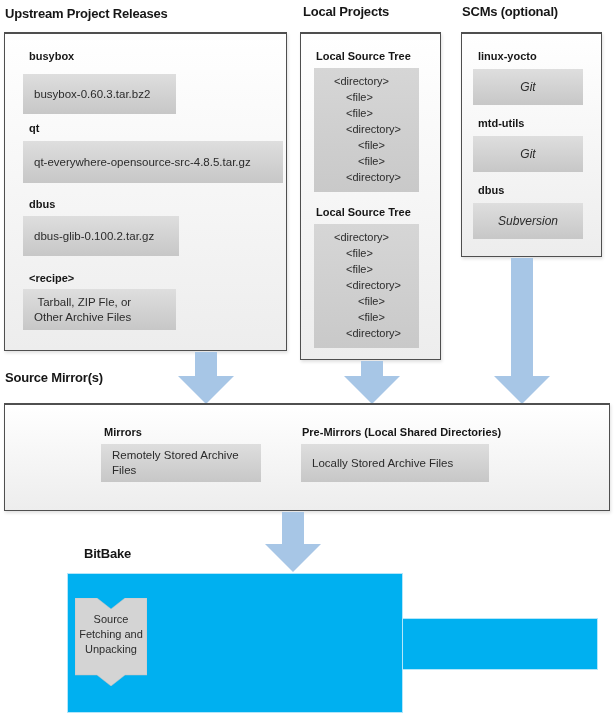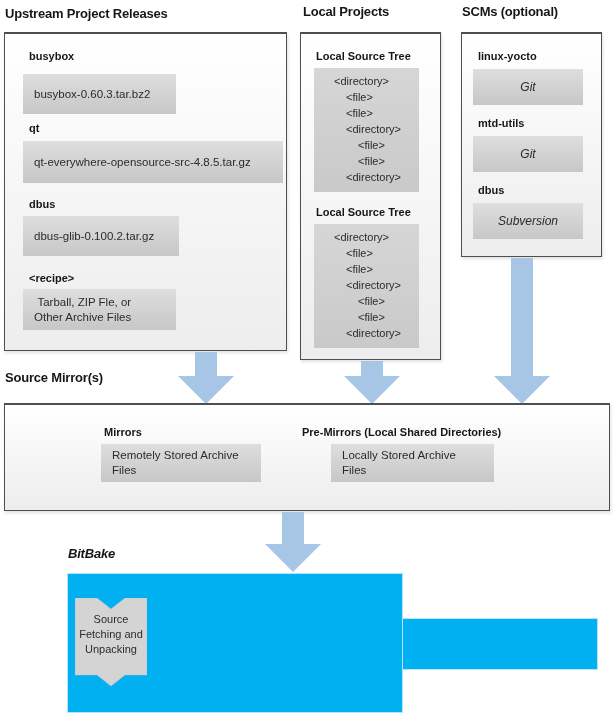--- a/index.html
+++ b/index.html
@@ -70,21 +70,21 @@
 </style>
 </head>
 <body>
 
 <div id="canvas">
 
   <div class="heading" style="left:5px;top:6px;">Upstream Project Releases</div>
   <div class="heading" style="left:303px;top:4px;">Local Projects</div>
   <div class="heading" style="left:5px;top:370px;">Source Mirror(s)</div>
   <div class="heading" style="left:462px;top:4px;">SCMs (optional)</div>
-  <div class="heading" style="left:68px;top:546px;font-style:italic;">BitBake</div>
+  <div class="heading" style="left:84px;top:546px;">BitBake</div>
 
   <div class="container-box" style="left:4px;top:32px;width:283px;height:319px;text-align:right;">
     <div class="sub-label" style="left:24px;top:16px;">busybox</div>
     <div class="item-box" style="left:18px;top:40px;width:153px;height:40px;">busybox-0.60.3.tar.bz2</div>
 
     <div class="sub-label" style="left:24px;top:88px;">qt</div>
     <div class="item-box" style="left:18px;top:107px;width:260px;height:42px;">qt-everywhere-opensource-src-4.8.5.tar.gz</div>
 
     <div class="sub-label" style="left:24px;top:164px;">dbus</div>
     <div class="item-box" style="left:18px;top:182px;width:156px;height:40px;">dbus-glib-0.100.2.tar.gz</div>
@@ -140,21 +140,21 @@
   <div class="arrow" style="left:494px;top:258px;width:56px;height:146px;">
     <div class="shaft" style="height:118px;"></div>
     <div class="head"></div>
   </div>
 
   <div class="container-box" style="left:4px;top:403px;width:606px;height:108px;">
     <div class="sub-label" style="left:99px;top:21px;">Mirrors</div>
     <div class="item-box" style="left:96px;top:39px;width:160px;height:38px;">Remotely Stored Archive Files</div>
 
     <div class="sub-label" style="left:297px;top:21px;">Pre-Mirrors (Local Shared Directories)</div>
-    <div class="item-box" style="left:296px;top:39px;width:163px;height:38px;margin-left:30px;">Locally Stored Archive Files</div>
+    <div class="item-box" style="left:296px;top:39px;width:188px;height:38px;">Locally Stored Archive Files</div>
   </div>
 
   <div class="arrow" style="left:265px;top:512px;width:56px;height:60px;">
     <div class="shaft" style="height:32px;"></div>
     <div class="head"></div>
   </div>
 
   <div class="cyan-rect"></div>
   <div class="cyan-band"></div>
 

